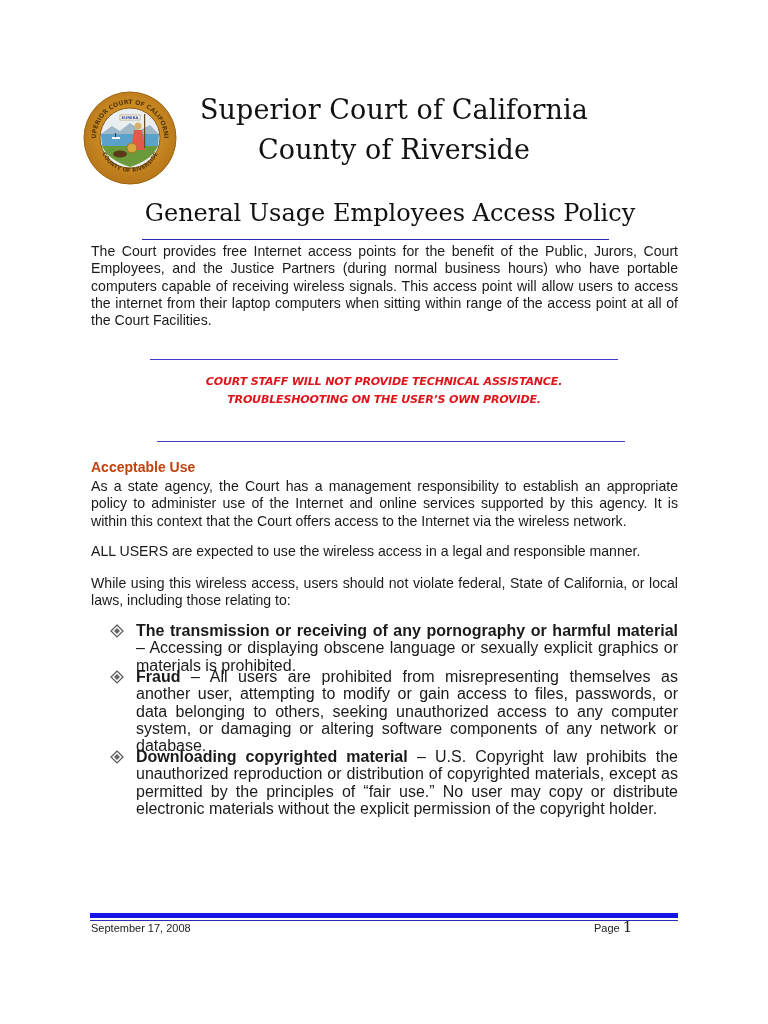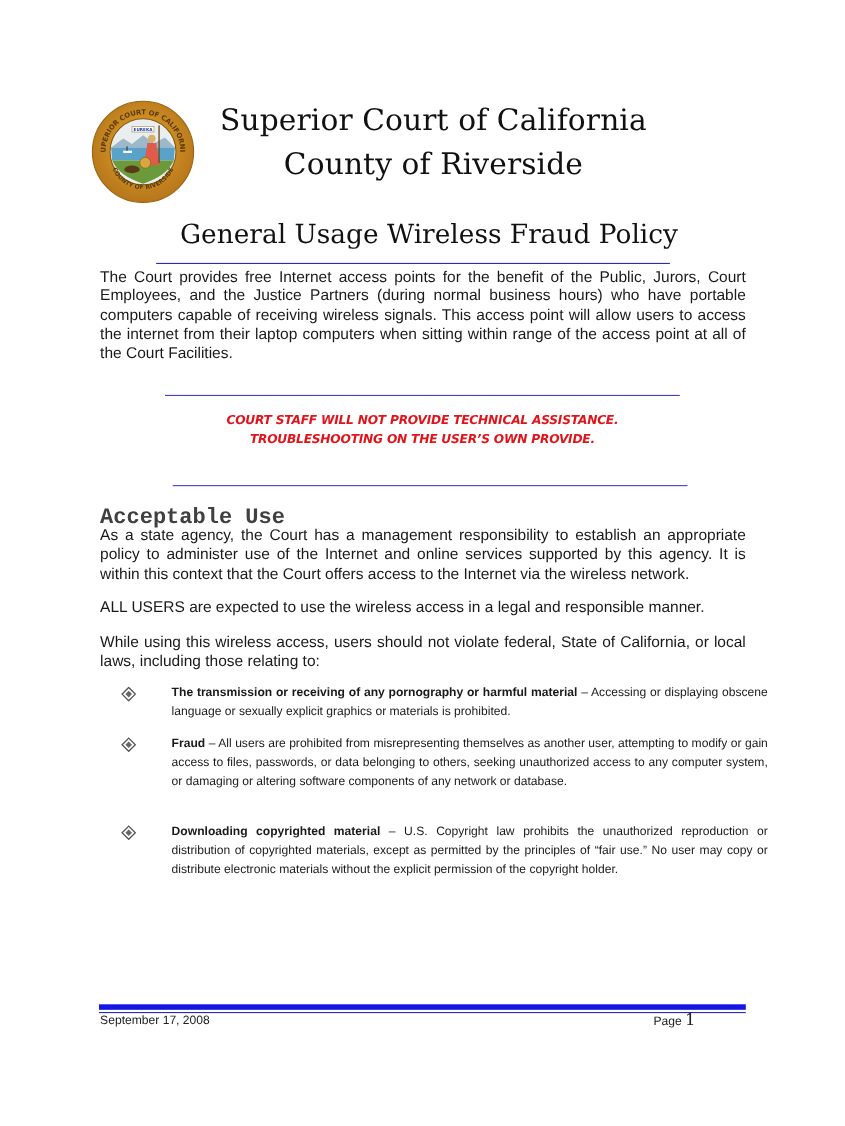--- a/index.html
+++ b/index.html
@@ -19,27 +19,27 @@
 
     .body-text { position: absolute; left: 91px; width: 587px;
       font-family: "Liberation Sans", sans-serif; font-size: 14.1px; line-height: 17.3px; color: #1a1a1a;
       text-align: justify; }
 
     .warning { position: absolute; left: 88px; width: 592px; text-align: center;
       font-family: "DejaVu Sans", sans-serif; font-style: italic; font-weight: bold;
       font-size: 11.1px; line-height: 18px; color: #e0151b; letter-spacing: -0.2px; }
 
     .heading { position: absolute; left: 91px; top: 459px;
-      font-family: Liberation Mono, monospace; font-weight: bold; font-size: 20px; color: #404040; }
+      font-family: Liberation Sans, sans-serif; font-weight: bold; font-size: 14px; color: #c2410c; }
 
     .bullet { position: absolute; left: 110px; width: 568px; }
     .bullet .glyph { position: absolute; left: 0; top: 2px; width: 14px; height: 14px; }
     .bullet .btext { position: absolute; left: 26px; width: 542px;
-      font-family: "Liberation Sans", sans-serif; font-size: 11px; line-height: 17.3px; color: #1a1a1a;
-      text-align: justify; margin-left: 20px; }
+      font-family: "Liberation Sans", sans-serif; font-size: 16px; line-height: 17.3px; color: #1a1a1a;
+      text-align: justify; }
     .bullet .btext b { font-weight: bold; }
 
     .footer-bar-thick { position: absolute; left: 90px; top: 913px; width: 588px; height: 5px; background: #1515e6; }
     .footer-bar-thin { position: absolute; left: 90px; top: 920px; width: 588px; height: 1px; background: #2a2ab8; }
     .footer-date { position: absolute; left: 91px; top: 922px; font-family: "Liberation Sans", sans-serif; font-size: 11px; color: #222; }
     .footer-page { position: absolute; left: 594px; top: 918px; font-family: "Liberation Sans", sans-serif; font-size: 11px; color: #222; }
     .footer-page .num { font-family: "DejaVu Serif", "Liberation Serif", serif; font-size: 15px; }
   </style>
 </head>
 <body>
@@ -84,21 +84,21 @@
       <rect x="38" y="25" width="20" height="5" fill="#fff" stroke="#8a5a10" stroke-width="0.4"></rect>
       <text x="48" y="29" font-size="3.8" text-anchor="middle" font-family="DejaVu Sans, sans-serif" fill="#1a3a9a" font-weight="bold">EUREKA</text>
     </svg>
   </div>
 
   <div class="title-block">
     <div class="title-line">Superior Court of California</div>
     <div class="title-line">County of Riverside</div>
   </div>
 
-  <div class="subtitle">General Usage Wireless Fraud Policy</div>
+  <div class="subtitle">General Usage Employees Access Policy</div>
   <div class="rule" style="left:142px; top:239px; width:467px;"></div>
 
   <div class="body-text" style="top:243px;">The Court provides free Internet access points for the benefit of the Public, Jurors, Court Employees, and the Justice Partners (during normal business hours) who have portable computers capable of receiving wireless signals.  This access point will allow users to access the internet from their laptop computers when sitting within range of the access point at all of the Court Facilities.</div>
 
   <div class="rule" style="left:150px; top:359px; width:468px; background:#4040c8;"></div>
   <div class="warning" style="top:373px;">
     <div>COURT STAFF WILL NOT PROVIDE TECHNICAL ASSISTANCE.</div>
     <div>TROUBLESHOOTING ON THE USER’S OWN PROVIDE.</div>
   </div>
   <div class="rule" style="left:157px; top:441px; width:468px; background:#4040c8;"></div>

